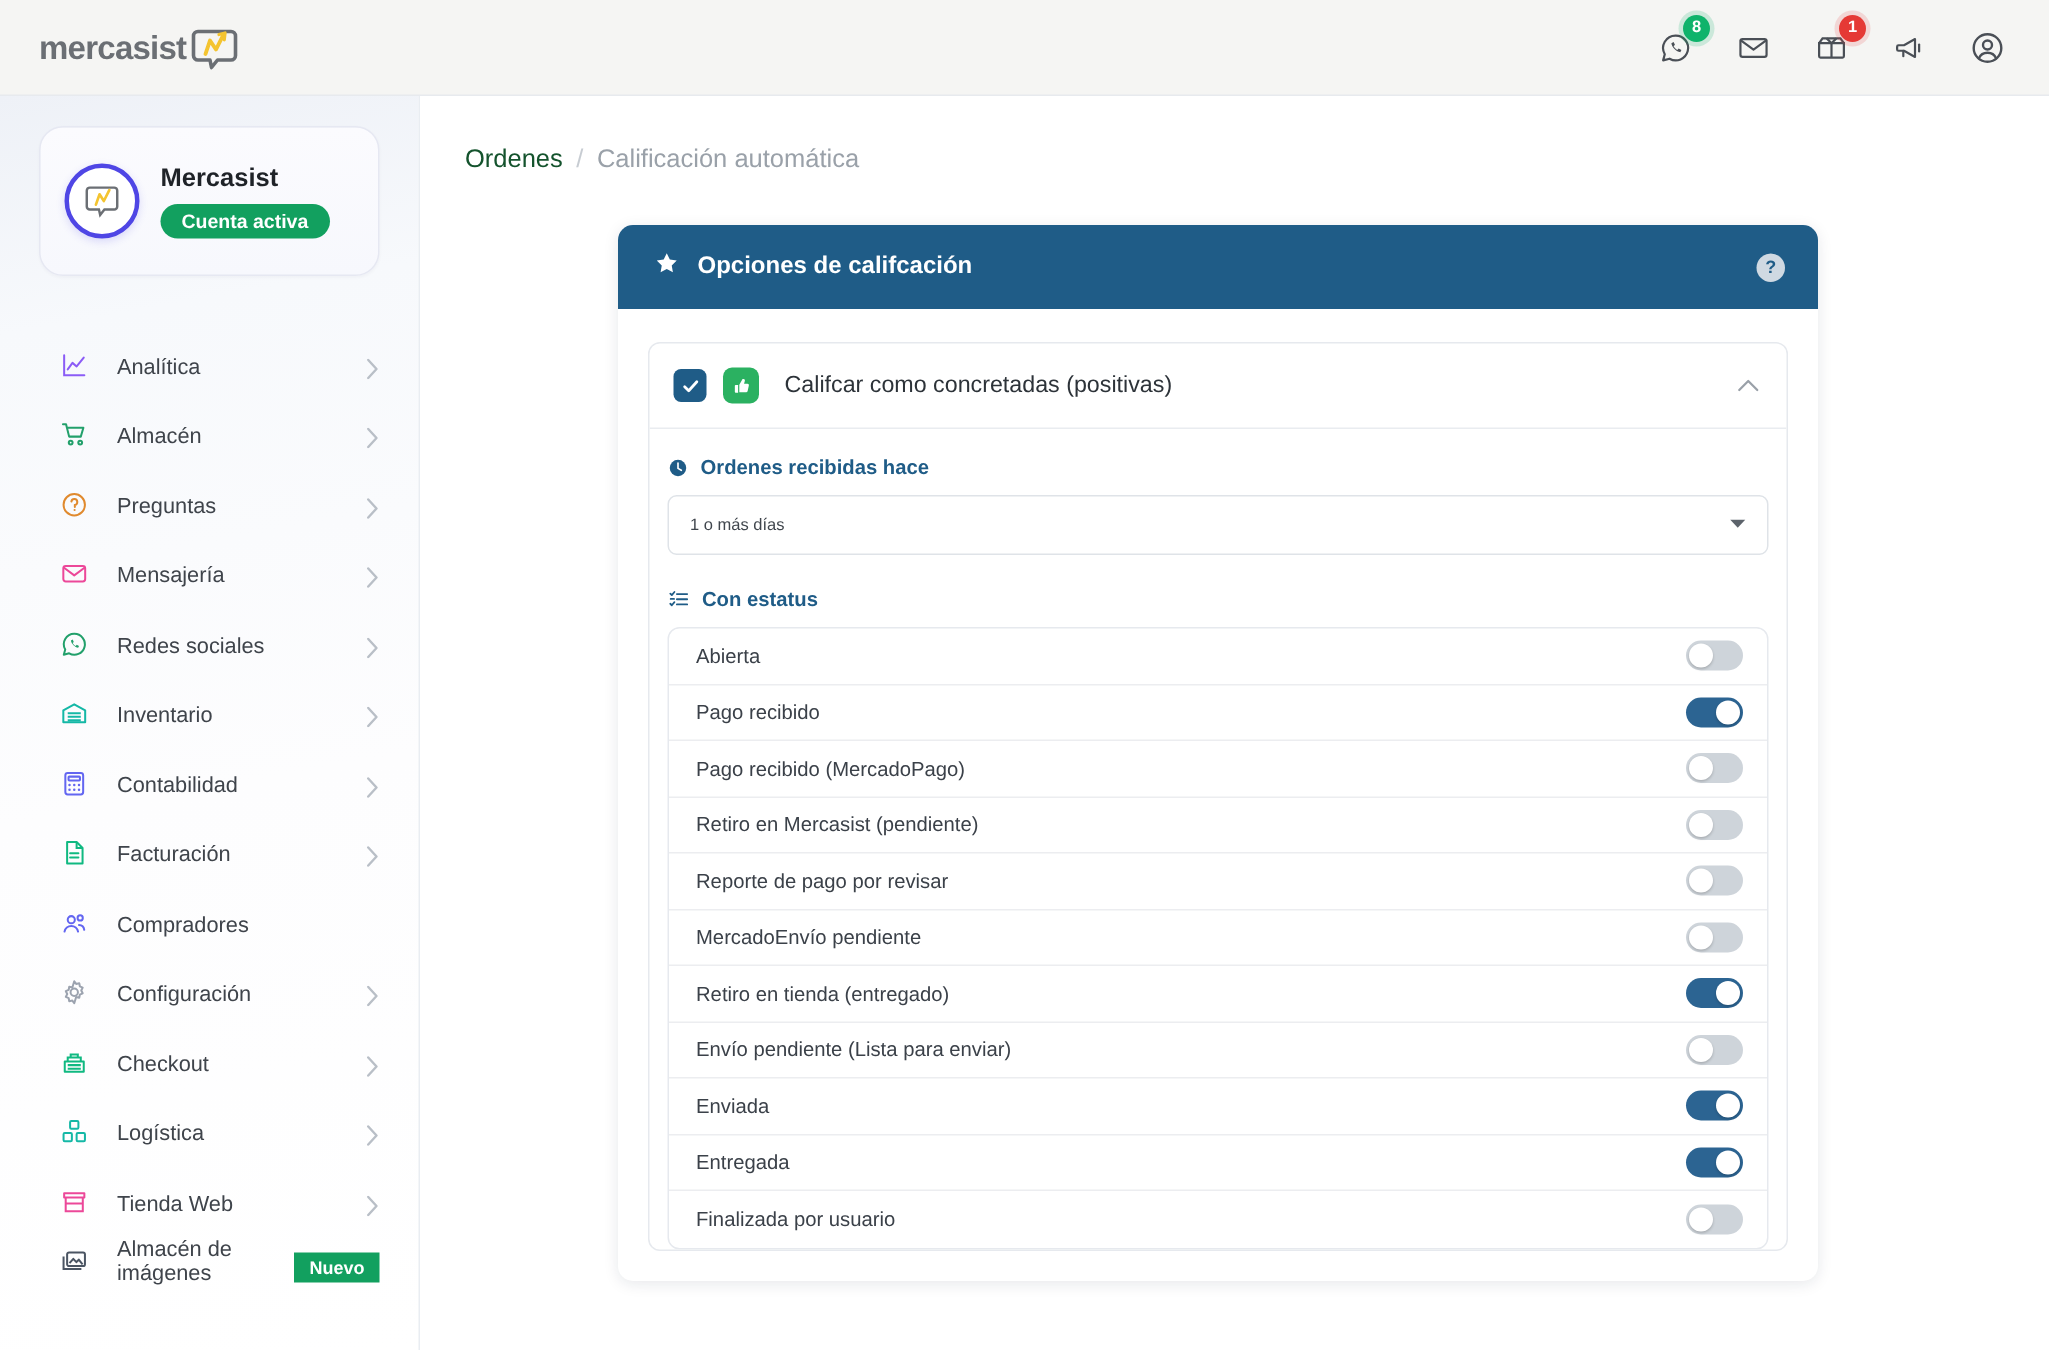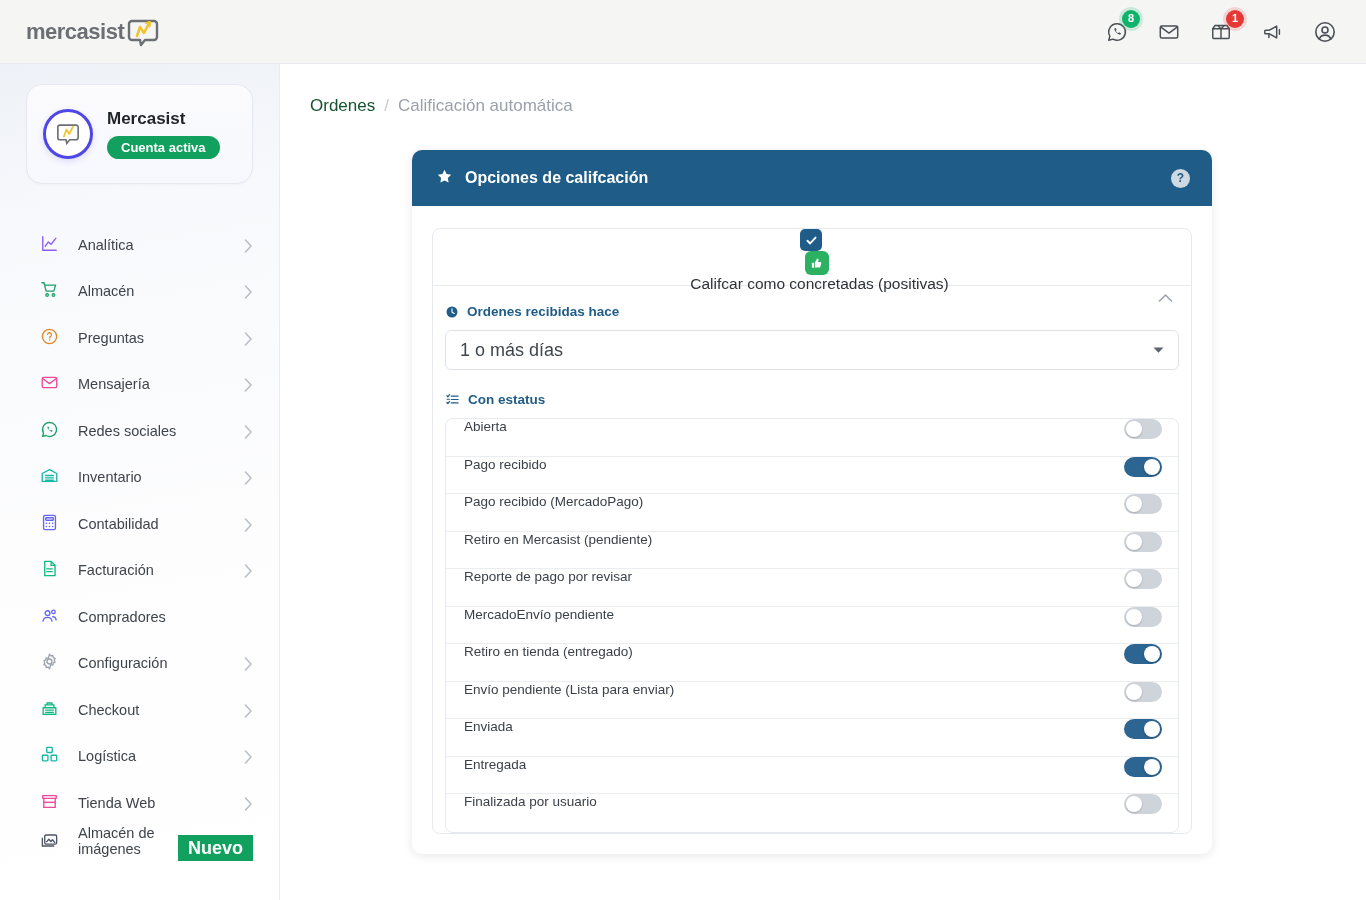--- a/index.html
+++ b/index.html
@@ -109,21 +109,21 @@
     white-space: nowrap;
   }
   .nav-label.wrap { white-space: normal; line-height: 1.15; max-width: 112px; }
   .chev {
     margin-left: auto; color: #b9bfc7; font-size: 13px;
     display: flex; align-items: center;
   }
   .new-pill {
     margin-left: auto;
     background: #12a05f; color: #fff;
-    font-size: 18px; font-weight: 600;
+    font-size: 12px; font-weight: 600;
     padding: 4px 10px; border-radius: 0; line-height: 1;
   }
 
   
   .main {
     position: absolute; top: 64px; left: 280px;
     width: 1086px; height: 836px;
     background: #ffffff;
     overflow: hidden;
   }
@@ -169,21 +169,20 @@
   .panel {
     border: 1px solid #e6e9ee;
     border-radius: 8px;
     overflow: hidden;
   }
   .panel-head {
     height: 56px;
     display: flex; align-items: center;
     padding: 0 18px 0 16px;
     cursor: pointer;
-    flex-direction: column;
   }
   .cbox {
     width: 22px; height: 22px; border-radius: 5px;
     background: #1f5c87;
     display: flex; align-items: center; justify-content: center;
     flex: 0 0 auto;
     cursor: pointer;
   }
   .thumb-badge {
     margin-left: 11px;
@@ -211,39 +210,39 @@
     margin-bottom: 11px;
   }
   .field-label svg { display: block; }
 
   .select-box {
     height: 40px;
     border: 1px solid #dfe3e8;
     border-radius: 6px;
     display: flex; align-items: center;
     padding: 0 14px;
-    font-size: 18px; color: #40464d;
+    font-size: 11px; color: #40464d;
     cursor: pointer;
     background: #fff;
   }
   .select-caret {
     margin-left: auto; color: #6b7280;
     font-size: 10px;
   }
 
   .status-label { margin-top: 22px; }
 
   .status-list {
     border: 1px solid #e6e9ee;
     border-radius: 8px;
     overflow: hidden;
   }
   .status-row {
     height: 37.5px;
-    display: flex; 
+    display: flex; align-items: center;
     padding: 0 16px 0 18px;
     border-bottom: 1px solid #ecedf0;
     font-size: 13.5px; color: #3b4149;
   }
   .status-row:last-child { border-bottom: none; }
 
   .switch {
     margin-left: auto;
     width: 38px; height: 20px; border-radius: 10px;
     position: relative; cursor: pointer;

